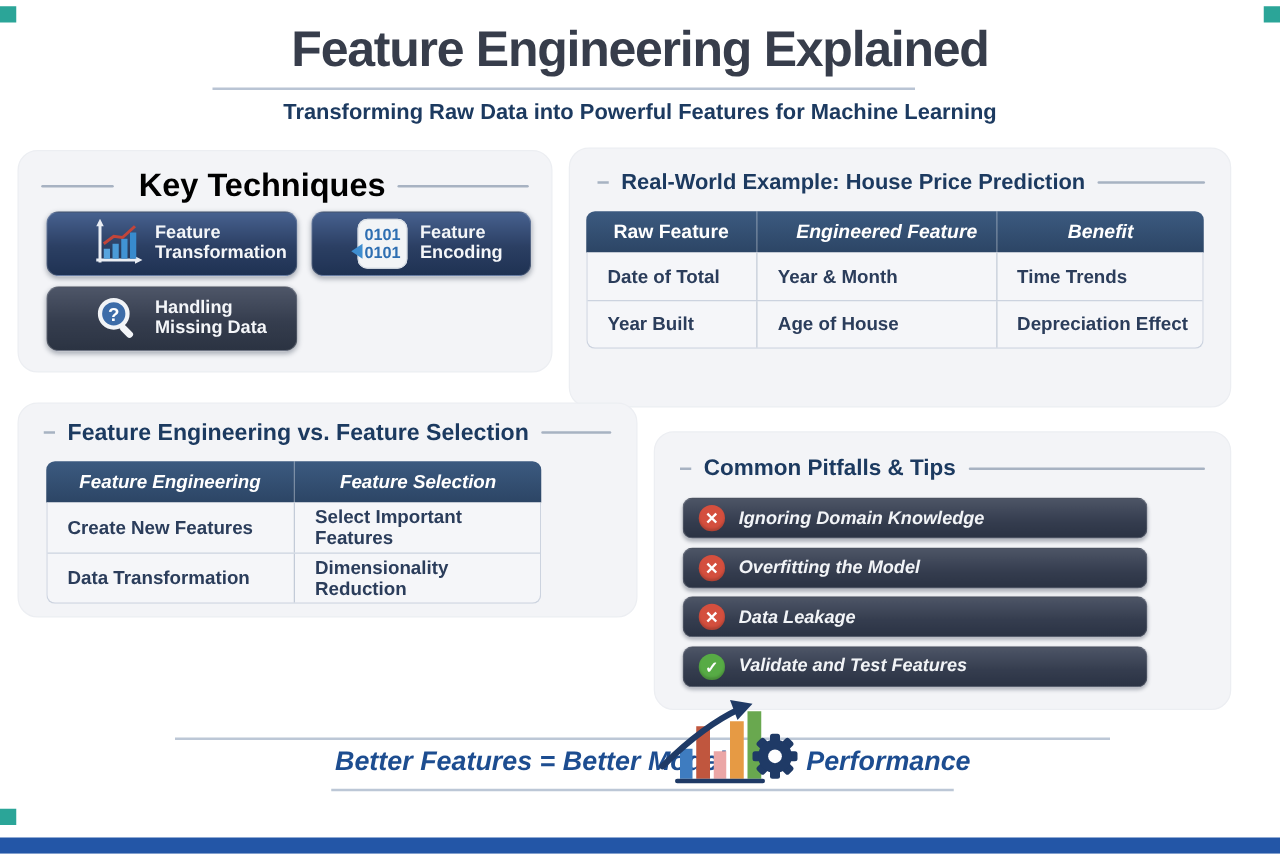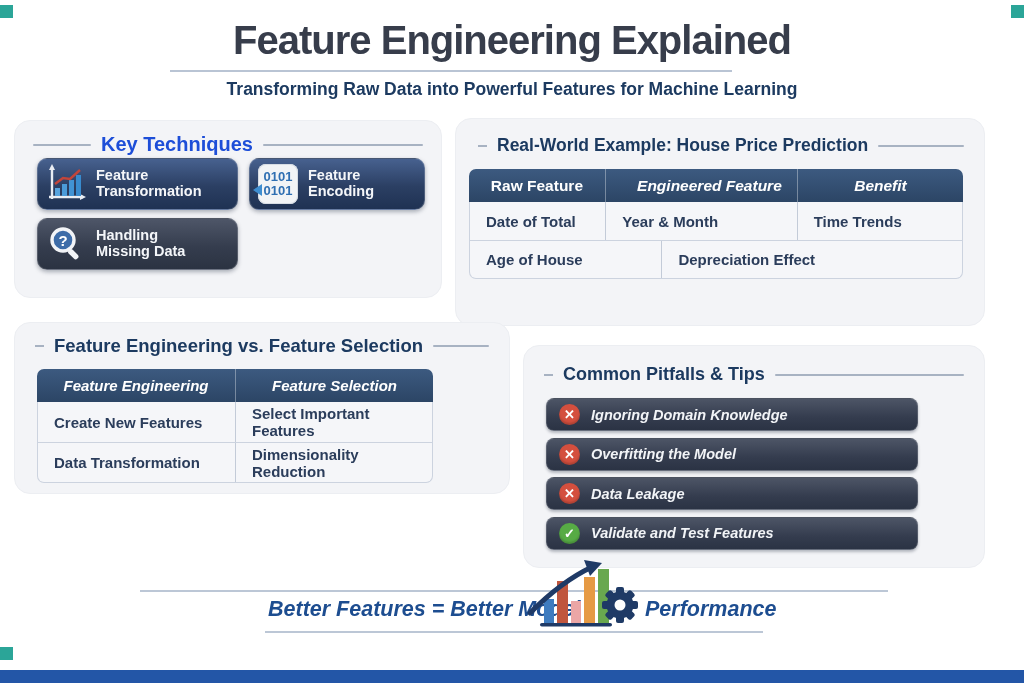--- a/index.html
+++ b/index.html
@@ -37,35 +37,35 @@
   #card-pitfalls   { left:523px; top:345px; width:462px; height:223px; }
 
   .sec-head {
     display:flex; align-items:center; gap:10px;
   }
   .sec-line { height:2px; background:#a7b2c2; border-radius:2px; }
   .sec-title { font-weight:700; color:#1c3a60; white-space:nowrap; }
 
   
   #card-techniques .sec-head { padding:12px 18px 0 18px; }
-  #card-techniques .sec-title { font-size:20px; color:#1d4ed8; }
+  #card-techniques .sec-title { font-size:26px; color:#000000;margin-left:10px; }
   .tech-grid {
-    position:absolute; left:22px; top:37px;
+    position:absolute; left:22px; top:48px;
     display:grid; grid-template-columns:201px 176px; grid-auto-rows:52px;
     column-gap:11px; row-gap:8px;
   }
   .tech-btn {
     display:flex; align-items:center; gap:9px; padding:0 8px 0 7px;
     border-radius:10px; color:#f4f6f9; font-weight:700; font-size:14.5px;
     line-height:1.1; border:1px solid rgba(255,255,255,0.18);
     box-shadow:0 2px 4px rgba(30,40,60,0.35);
   }
   .tech-btn.navy  { background:linear-gradient(180deg,#47618f 0%, #2b3f63 55%, #1f3253 100%); }
   .tech-btn.slate { background:linear-gradient(180deg,#4e5668 0%, #353d4e 55%, #2b3342 100%); }
-  .tech-ico { width:42px; height:42px; flex:0 0 42px; display:flex; align-items:center; justify-content:center; }
+  .tech-ico { width:42px; height:42px; flex:0 0 42px; display:flex; align-items:center; justify-content:center;margin-left:28px; }
 
   .binary-box {
     width:40px; height:40px; background:#f2f4f6; border-radius:8px;
     display:flex; flex-direction:column; align-items:center; justify-content:center;
     color:#2f6fb2; font-size:13px; font-weight:700; line-height:1.05;
     position:relative; box-shadow:inset 0 0 0 1px #d7dde4;
   }
   .binary-box .flag {
     position:absolute; left:-5px; bottom:8px; width:0; height:0;
     border-top:6px solid transparent; border-bottom:6px solid transparent;
@@ -213,20 +213,21 @@
       <div class="cell c1 italic" style="line-height:33px;padding-left:16px;">Engineered Feature</div>
       <div class="cell c2 italic" style="line-height:33px;">Benefit</div>
     </div>
     <div class="tbl-body">
       <div class="tbl-row">
         <div class="cell c0">Date of Total</div>
         <div class="cell c1">Year &amp; Month</div>
         <div class="cell c2">Time Trends</div>
       </div>
       <div class="tbl-row">
+        <div class="cell c0">Year Built</div>
         <div class="cell c1">Age of House</div>
         <div class="cell c2">Depreciation Effect</div>
       </div>
     </div>
   </div>
 </div>
 
 <div class="card" id="card-versus">
   <div class="sec-head">
     <div class="dash"></div>

